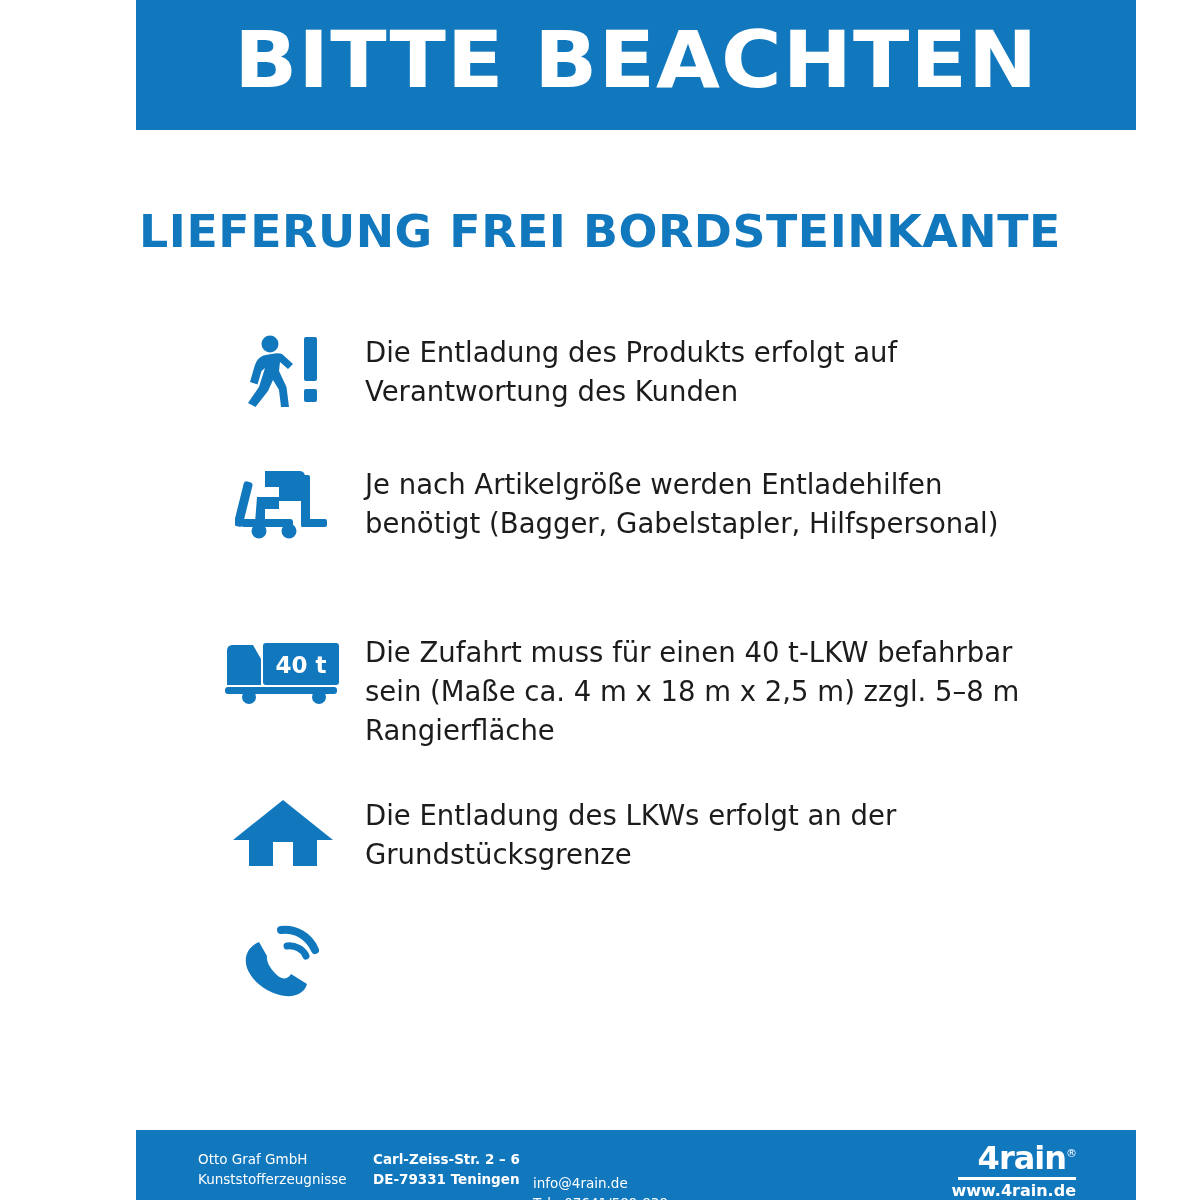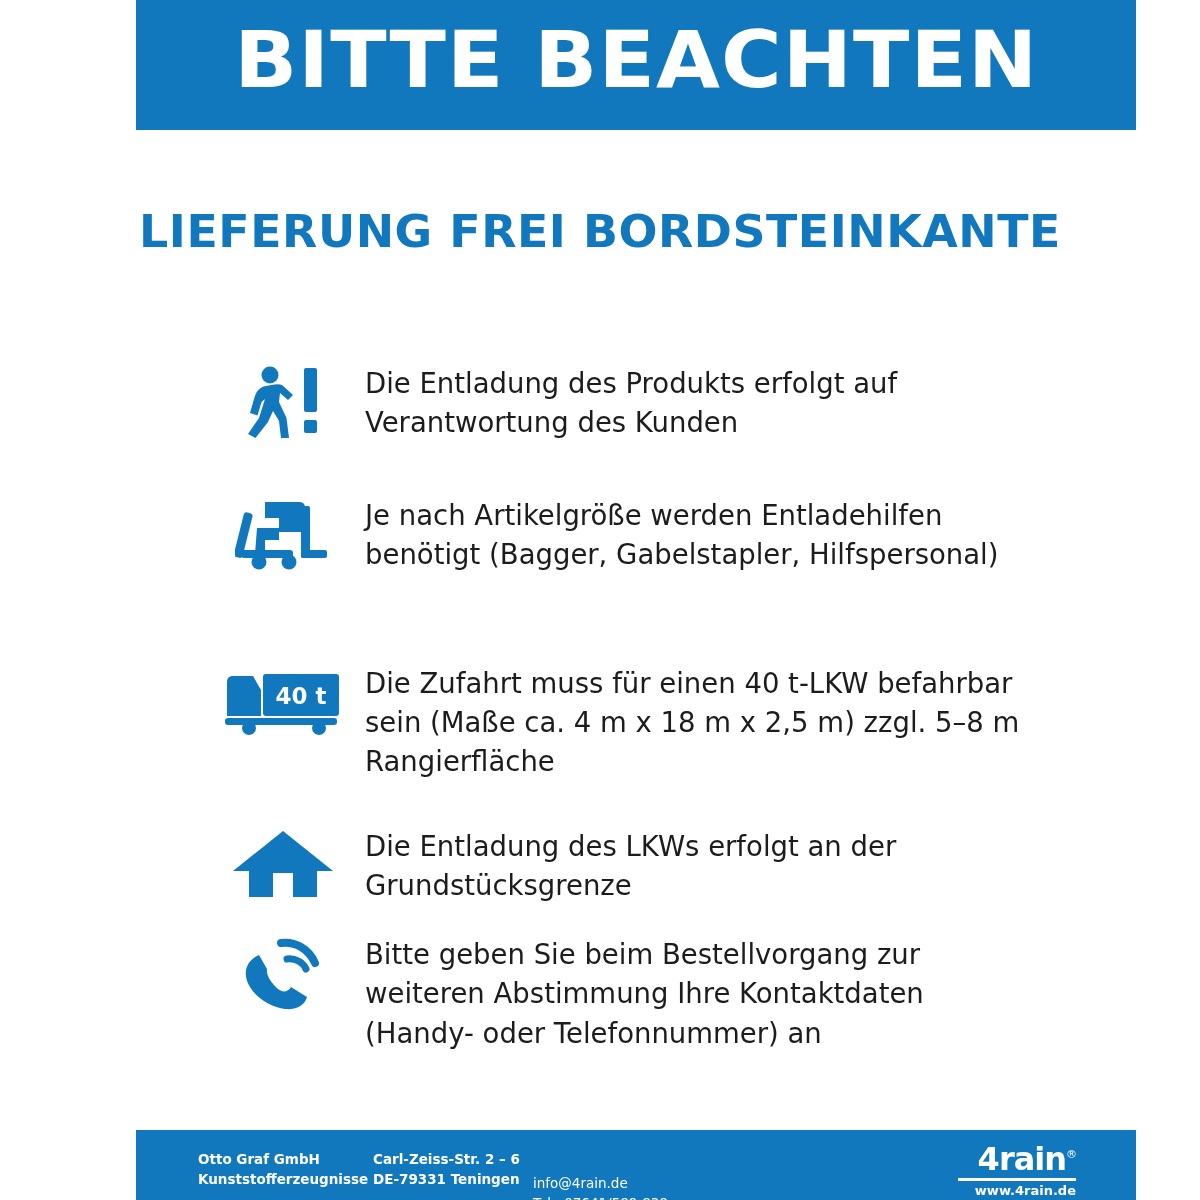--- a/index.html
+++ b/index.html
@@ -46,21 +46,21 @@
     font-family: "DejaVu Sans", sans-serif;
     font-weight: bold;
     font-size: 45px;
     letter-spacing: 0.5px;
     transform: scaleX(1.02);
   }
 
   
   .list {
     position: absolute;
-    left: 200px; top: 362px;
+    left: 200px; top: 331px;
     width: 840px;
   }
   .row {
     display: flex;
     align-items: flex-start;
     margin-bottom: 52px;
   }
   .icon-cell {
     width: 165px;
     min-width: 165px;
@@ -75,39 +75,39 @@
     font-size: 27.5px;
     line-height: 1.42;
     padding-top: 2px;
     max-width: 660px;
   }
 
   
   .row-1 { margin-bottom: 52px; }
   .row-2 { margin-bottom: 88px; }
   .row-3 { margin-bottom: 44px; }
-  .row-4 { margin-bottom: 28px; }
+  .row-4 { margin-bottom: 46px; }
   .row-5 { margin-bottom: 0; }
 
   
   .footer-band {
     position: absolute;
     left: 136px; top: 1130px;
     width: 1000px; height: 80px;
     background: #1278be;
     display: flex;
     align-items: center;
   }
   .footer-col {
     color: #ffffff;
     font-family: "DejaVu Sans", sans-serif;
     font-size: 13.5px;
     line-height: 1.45;
   }
-  .footer-col.bold { font-weight: bold; }
+  .footer-col.bold { font-weight: normal; }
   .fc1 { margin-left: 62px; width: 175px; }
   .fc2 { width: 160px; font-weight: bold; }
   .fc3 { width: 230px; margin-top: 48px; }
 
   .logo-wrap {
     margin-left: auto;
     margin-right: 60px;
     text-align: right;
     color: #ffffff;
   }
@@ -120,21 +120,21 @@
   }
   .logo-rule {
     height: 3px;
     background: #ffffff;
     margin: 3px 0 3px auto;
     width: 118px;
   }
   .logo-url {
     font-family: "DejaVu Sans", sans-serif;
     font-weight: bold;
-    font-size: 13px;
+    font-size: 16px;
     line-height: 1;
   }
   .logo-reg { font-size: 11px; vertical-align: super; font-weight: normal; }
 </style>
 </head>
 <body>
 
 <div class="page">
 
   <div class="header-band">
@@ -207,21 +207,20 @@
     <div class="row row-5">
       <div class="icon-cell">
         <svg width="96" height="78" viewBox="0 0 96 78" aria-hidden="true">
           <g fill="#1278be">
             <path d="M24 18 C14 22 8 32 12 44 C17 58 34 70 50 72 C62 73 70 68 72 60 L56 50 C53 55 48 56 43 52 C36 46 31 38 32 32 Z"></path>
             <path d="M46 6 C60 4 74 12 80 26" fill="none" stroke="#1278be" stroke-width="8" stroke-linecap="round"></path>
             <path d="M52 22 C60 21 68 25 71 32" fill="none" stroke="#1278be" stroke-width="7" stroke-linecap="round"></path>
           </g>
         </svg>
       </div>
-      <div class="text-cell">Bitte geben Sie beim Bestellvorgang zur weiteren Abstimmung Ihre Kontaktdaten (Handy- oder Telefonnummer) an</div>
     </div>
 
   </div>
 
   <div class="footer-band">
     <div class="footer-col bold fc1">
       <div>Otto Graf GmbH</div>
       <div>Kunststofferzeugnisse</div>
     </div>
     <div class="footer-col fc2">

